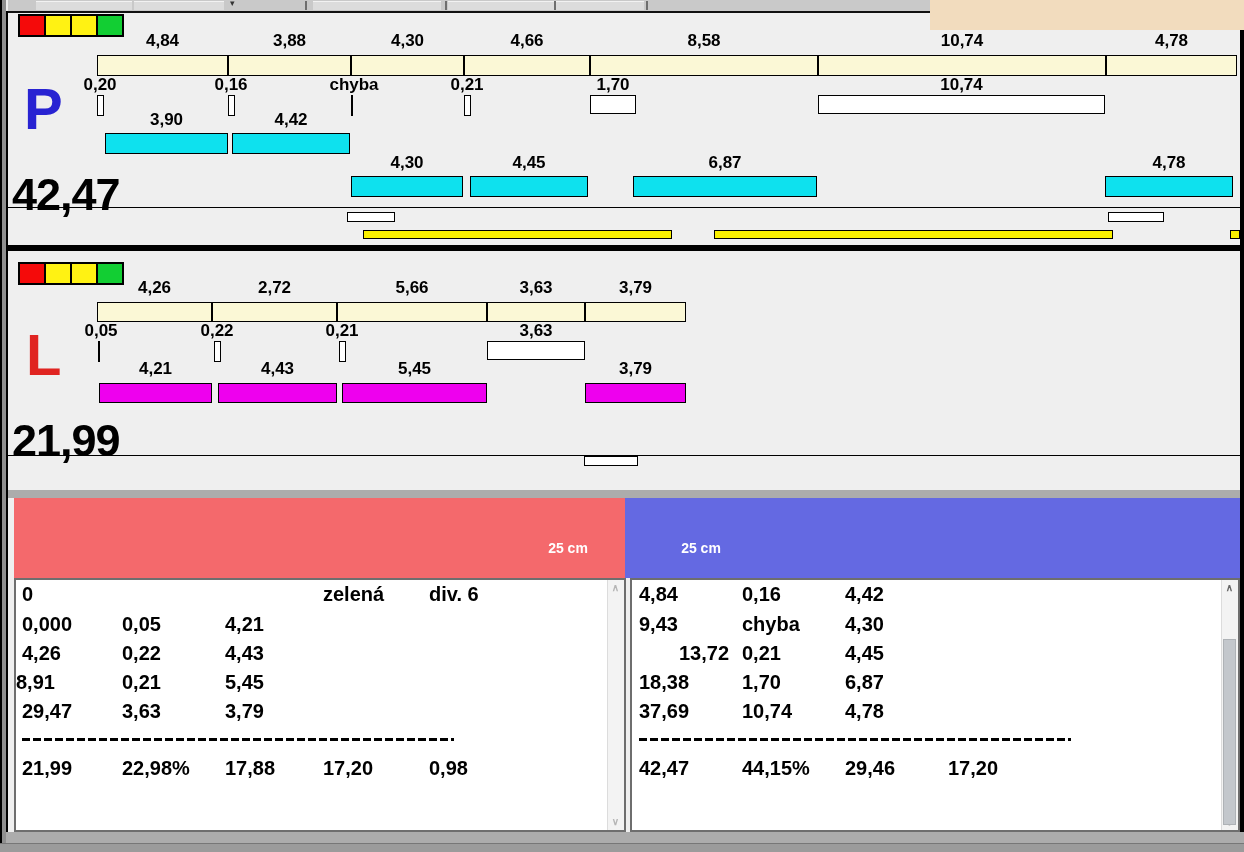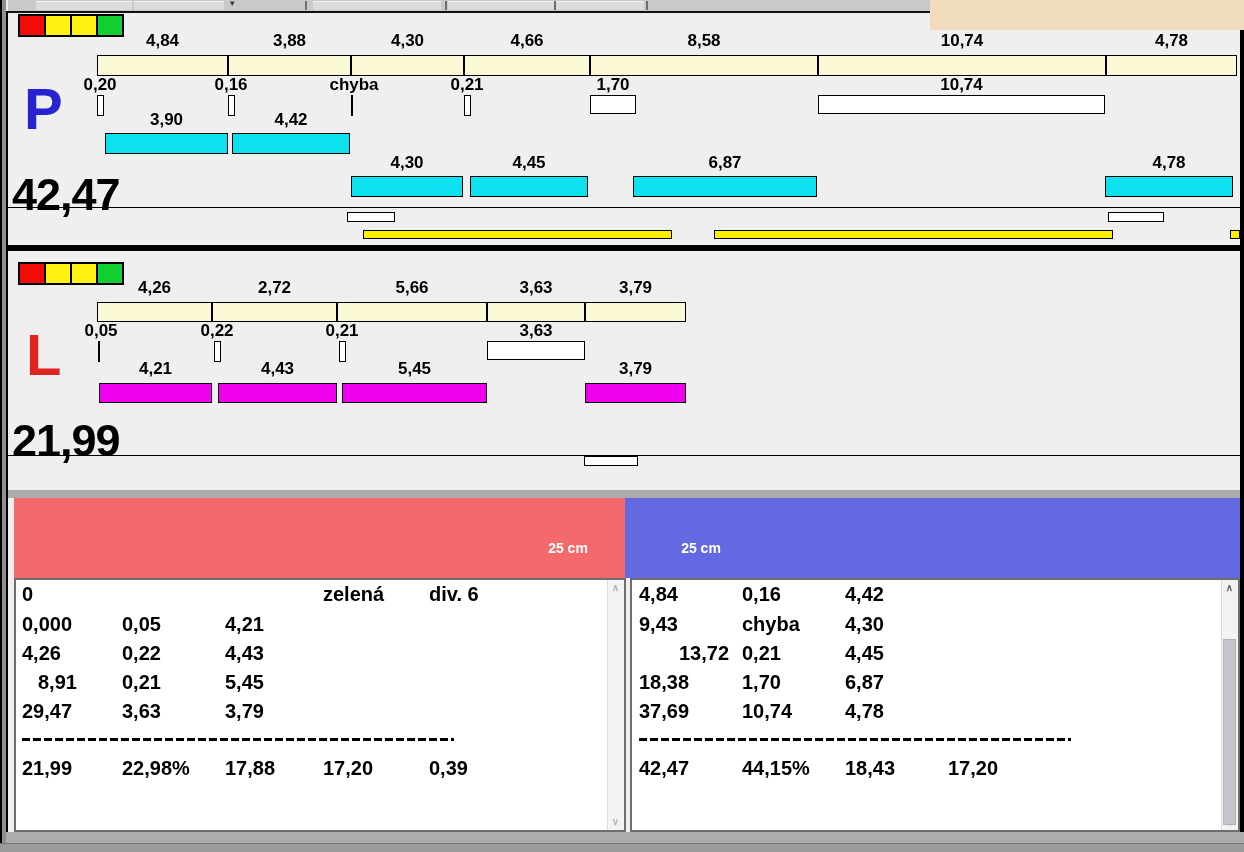--- a/index.html
+++ b/index.html
@@ -113,36 +113,36 @@
         <div class="cell" style="left: 6px; top: 0px;">0,000</div>
         <div class="cell" style="left: 106px; top: 0px;">0,05</div>
         <div class="cell" style="left: 209px; top: 0px;">4,21</div>
       </div>
       <div class="trow" style="top: 62px;">
         <div class="cell" style="left: 6px; top: 0px;">4,26</div>
         <div class="cell" style="left: 106px; top: 0px;">0,22</div>
         <div class="cell" style="left: 209px; top: 0px;">4,43</div>
       </div>
       <div class="trow" style="top: 91px;">
-        <div class="cell" style="left: 22px; top: 0px;">8,91</div>
+        <div class="cell" style="left: 0; top: 0px;">8,91</div>
         <div class="cell" style="left: 106px; top: 0px;">0,21</div>
         <div class="cell" style="left: 209px; top: 0px;">5,45</div>
       </div>
       <div class="trow" style="top: 120px;">
         <div class="cell" style="left: 6px; top: 0px;">29,47</div>
         <div class="cell" style="left: 106px; top: 0px;">3,63</div>
         <div class="cell" style="left: 209px; top: 0px;">3,79</div>
       </div>
       <div class="dash" style="left: 6px; top: 158px; width: 432px;"></div>
       <div class="trow" style="top: 177px;">
         <div class="cell" style="left: 6px; top: 0px;">21,99</div>
         <div class="cell" style="left: 106px; top: 0px;">22,98%</div>
         <div class="cell" style="left: 209px; top: 0px;">17,88</div>
         <div class="cell" style="left: 307px; top: 0px;">17,20</div>
-        <div class="cell" style="left: 413px; top: 0px;">0,39</div>
+        <div class="cell" style="left: 413px; top: 0px;">0,98</div>
       </div>
       <div class="sbar">
         <div class="scar" style="top: 2px; color: rgb(181, 181, 181);">∧</div>
         <div class="scar" style="top: 236px; color: rgb(181, 181, 181);">∨</div>
       </div>
     </div>
   <div class="rtable" id="tableR">
       <div class="trow" style="top: 3px;">
         <div class="cell" style="left: 7px; top: 0px;">4,84</div>
         <div class="cell" style="left: 110px; top: 0px;">0,16</div>
@@ -165,21 +165,21 @@
       </div>
       <div class="trow" style="top: 120px;">
         <div class="cell" style="left: 7px; top: 0px;">37,69</div>
         <div class="cell" style="left: 110px; top: 0px;">10,74</div>
         <div class="cell" style="left: 213px; top: 0px;">4,78</div>
       </div>
       <div class="dash" style="left: 7px; top: 158px; width: 432px;"></div>
       <div class="trow" style="top: 177px;">
         <div class="cell" style="left: 7px; top: 0px;">42,47</div>
         <div class="cell" style="left: 110px; top: 0px;">44,15%</div>
-        <div class="cell" style="left: 213px; top: 0px;">18,43</div>
+        <div class="cell" style="left: 213px; top: 0px;">29,46</div>
         <div class="cell" style="left: 316px; top: 0px;">17,20</div>
       </div>
       <div class="sbar">
         <div class="scar" style="top: 2px; color: rgb(102, 102, 102);">∧</div>
         <div class="scar" style="top: 236px; color: rgb(102, 102, 102);">∨</div>
         <div class="sthumb" style="top: 59px; height: 186px;"></div>
       </div>
     </div>
 
   <div class="bl1"></div>

